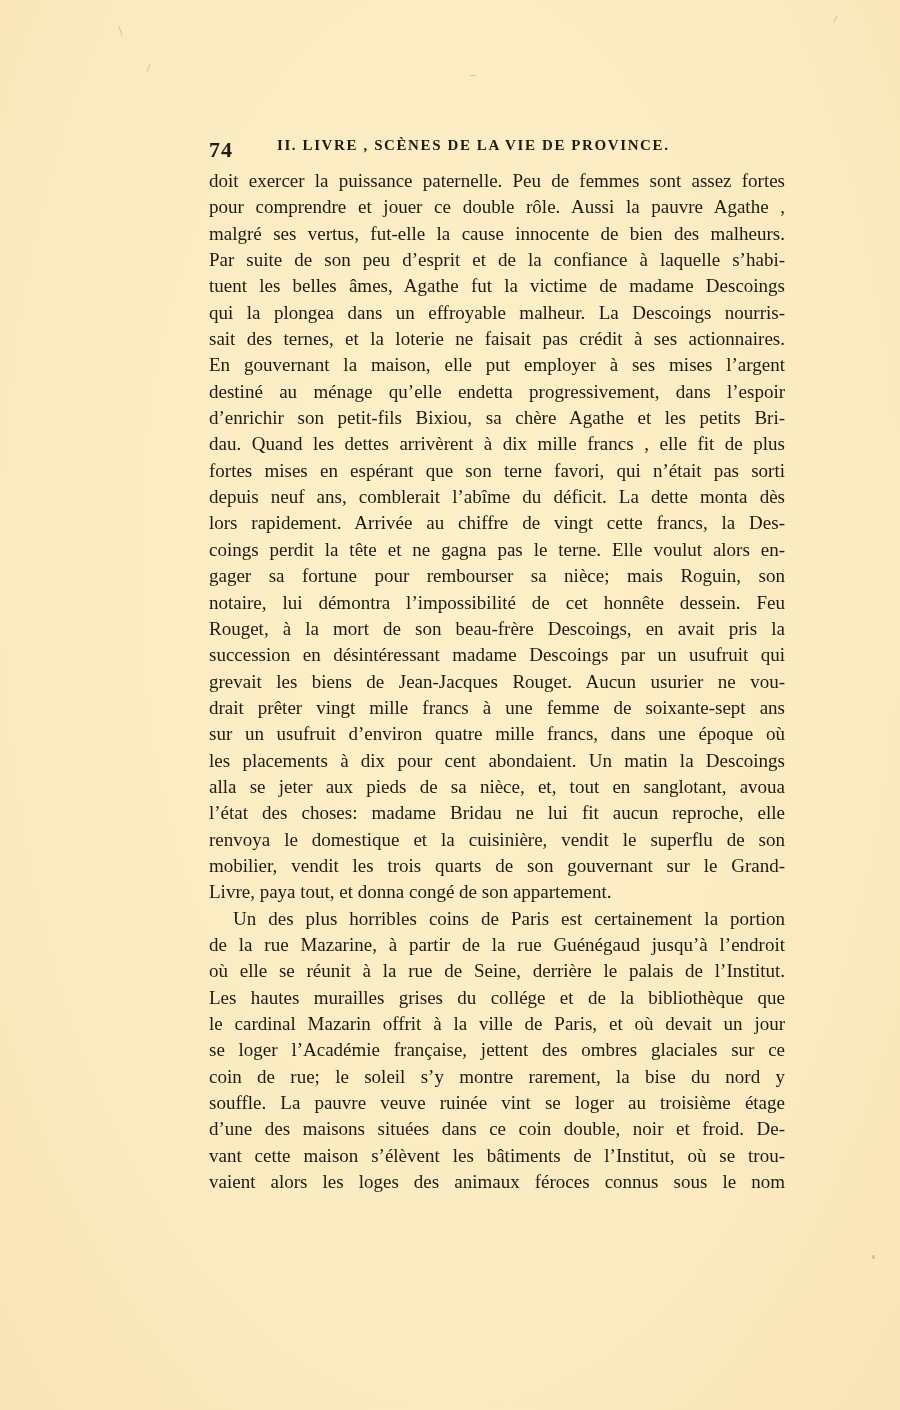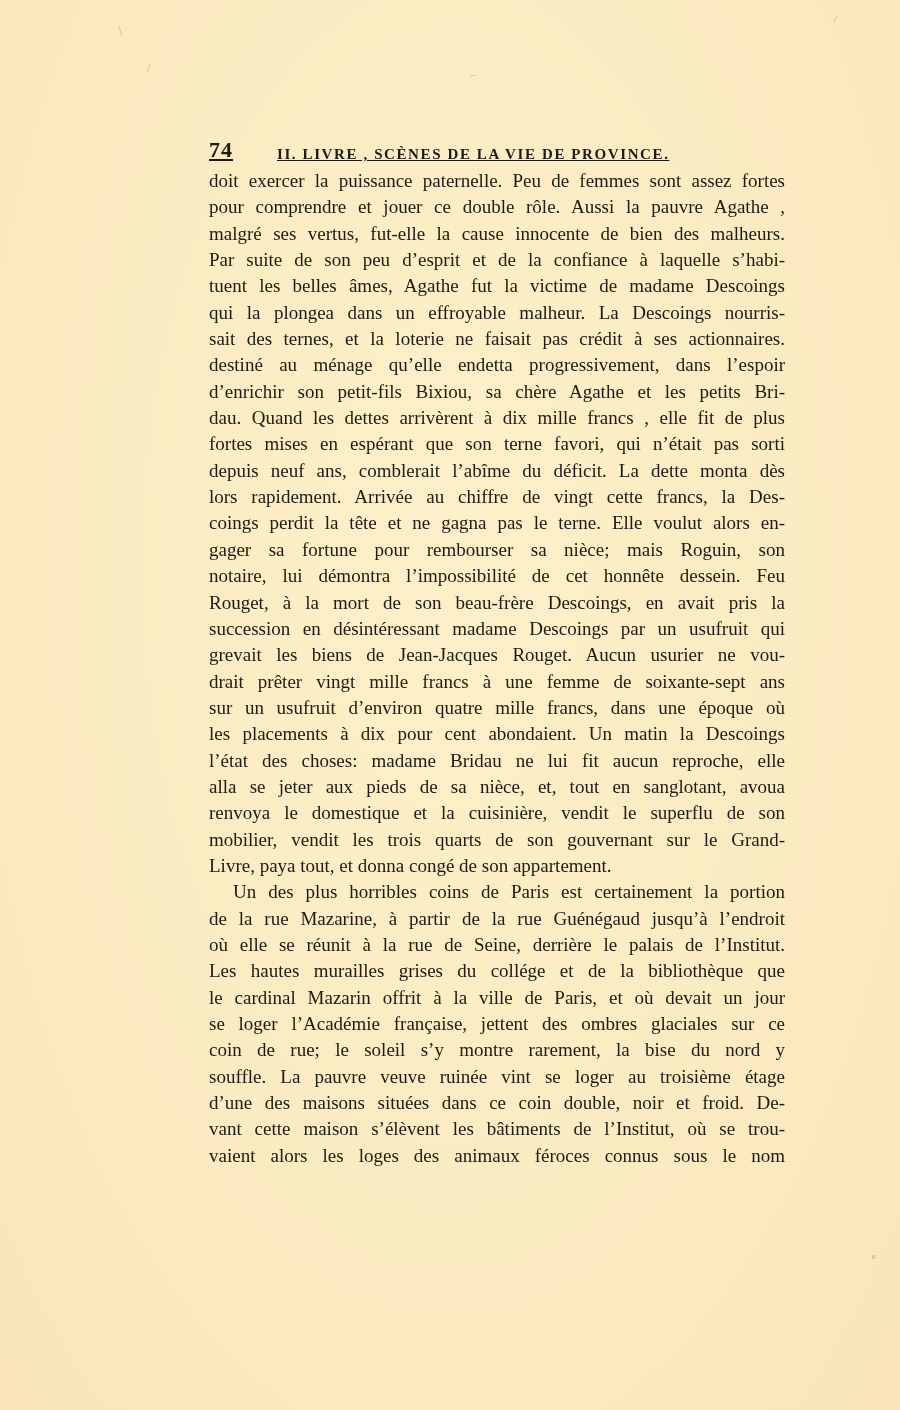--- a/index.html
+++ b/index.html
@@ -30,22 +30,21 @@
       opacity: 0.55;
       border-radius: 1px;
     }
     .header {
       position: absolute;
       left: 209px;
       top: 137px;
       width: 576px;
       height: 26px;
       display: flex;
-      align-items: flex-end;
-      text-decoration: underline;
+      align-items: flex-start;
     }
     .page-number {
       font-size: 22px;
       font-weight: bold;
       letter-spacing: 1px;
       width: 68px;
     }
     .running-head {
       font-size: 15px;
       font-weight: bold;
@@ -92,37 +91,38 @@
   </div>
 
   <div class="body-text">
     <div class="line">doit exercer la puissance paternelle. Peu de femmes sont assez fortes</div>
     <div class="line">pour comprendre et jouer ce double rôle. Aussi la pauvre Agathe ,</div>
     <div class="line">malgré ses vertus, fut-elle la cause innocente de bien des malheurs.</div>
     <div class="line">Par suite de son peu d’esprit et de la confiance à laquelle s’habi-</div>
     <div class="line">tuent les belles âmes, Agathe fut la victime de madame Descoings</div>
     <div class="line">qui la plongea dans un effroyable malheur. La Descoings nourris-</div>
     <div class="line">sait des ternes, et la loterie ne faisait pas crédit à ses actionnaires.</div>
+    <div class="line">En gouvernant la maison, elle put employer à ses mises l’argent</div>
     <div class="line">destiné au ménage qu’elle endetta progressivement, dans l’espoir</div>
     <div class="line">d’enrichir son petit-fils Bixiou, sa chère Agathe et les petits Bri-</div>
     <div class="line">dau. Quand les dettes arrivèrent à dix mille francs , elle fit de plus</div>
     <div class="line">fortes mises en espérant que son terne favori, qui n’était pas sorti</div>
     <div class="line">depuis neuf ans, comblerait l’abîme du déficit. La dette monta dès</div>
     <div class="line">lors rapidement. Arrivée au chiffre de vingt cette francs, la Des-</div>
     <div class="line">coings perdit la tête et ne gagna pas le terne. Elle voulut alors en-</div>
     <div class="line">gager sa fortune pour rembourser sa nièce; mais Roguin, son</div>
     <div class="line">notaire, lui démontra l’impossibilité de cet honnête dessein. Feu</div>
     <div class="line">Rouget, à la mort de son beau-frère Descoings, en avait pris la</div>
     <div class="line">succession en désintéressant madame Descoings par un usufruit qui</div>
     <div class="line">grevait les biens de Jean-Jacques Rouget. Aucun usurier ne vou-</div>
     <div class="line">drait prêter vingt mille francs à une femme de soixante-sept ans</div>
     <div class="line">sur un usufruit d’environ quatre mille francs, dans une époque où</div>
     <div class="line">les placements à dix pour cent abondaient. Un matin la Descoings</div>
+    <div class="line">alla se jeter aux pieds de sa nièce, et, tout en sanglotant, avoua</div>
     <div class="line">l’état des choses: madame Bridau ne lui fit aucun reproche, elle</div>
-    <div class="line">alla se jeter aux pieds de sa nièce, et, tout en sanglotant, avoua</div>
     <div class="line">renvoya le domestique et la cuisinière, vendit le superflu de son</div>
     <div class="line">mobilier, vendit les trois quarts de son gouvernant sur le Grand-</div>
     <div class="line last">Livre, paya tout, et donna congé de son appartement.</div>
     <div class="line indent">Un des plus horribles coins de Paris est certainement la portion</div>
     <div class="line">de la rue Mazarine, à partir de la rue Guénégaud jusqu’à l’endroit</div>
     <div class="line">où elle se réunit à la rue de Seine, derrière le palais de l’Institut.</div>
     <div class="line">Les hautes murailles grises du collége et de la bibliothèque que</div>
     <div class="line">le cardinal Mazarin offrit à la ville de Paris, et où devait un jour</div>
     <div class="line">se loger l’Académie française, jettent des ombres glaciales sur ce</div>
     <div class="line">coin de rue; le soleil s’y montre rarement, la bise du nord y</div>

